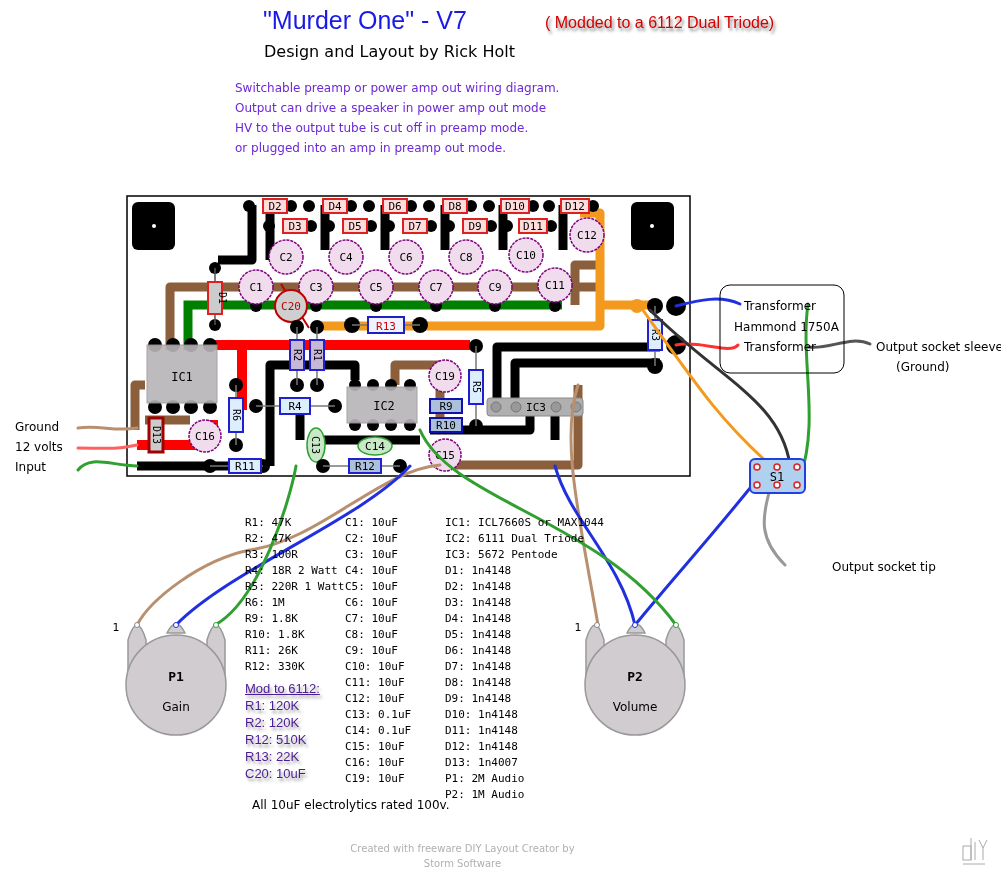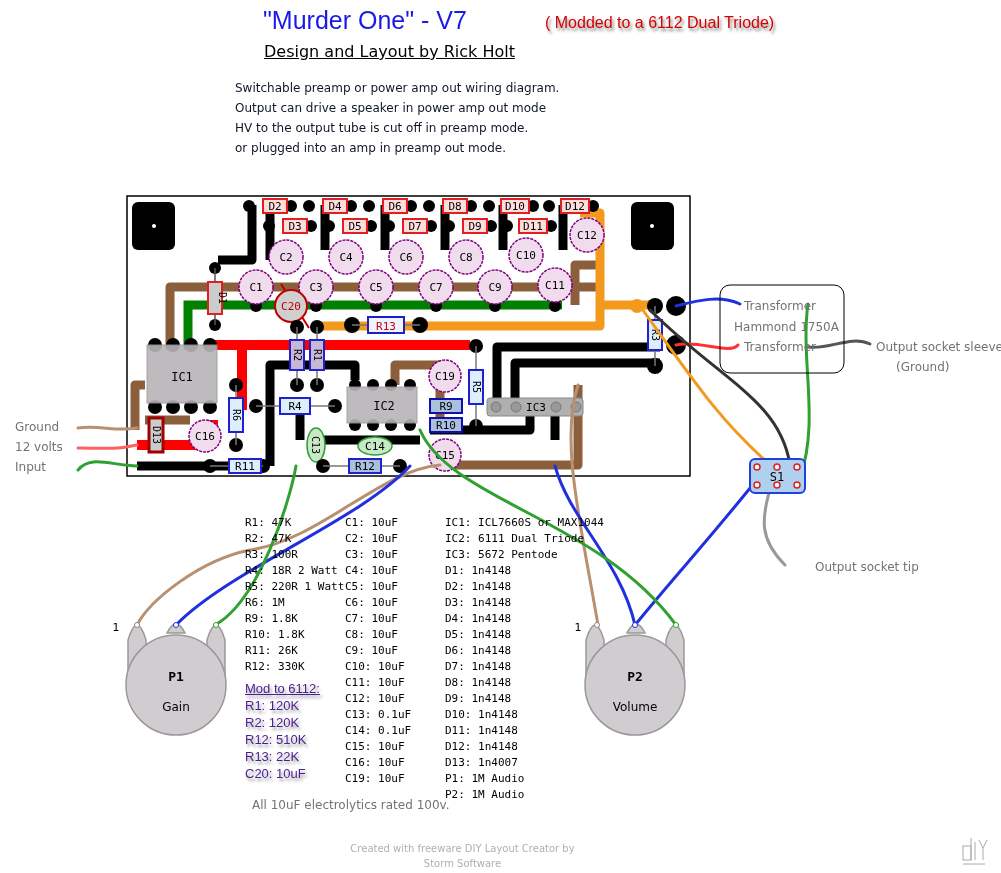--- a/index.html
+++ b/index.html
@@ -1,22 +1,22 @@
 <!DOCTYPE html>
 <html><head>
 <meta charset="utf-8">
 <style>
   html,body{margin:0;padding:0;background:#fff;}
   body{width:1001px;height:873px;position:relative;overflow:hidden;font-family:"DejaVu Sans",sans-serif;}
   .abs{position:absolute;}
   .title{left:263px;top:6px;font-size:25px;color:#1a1ae6;font-family:"Liberation Sans",sans-serif;}
   .subtitle-red{left:545px;top:14px;font-size:16px;font-weight:normal;color:#d40000;font-family:"Liberation Sans",sans-serif;text-shadow:2px 3px 3px #888;}
-  .byline{left:264px;top:42px;font-size:16px;color:#000;font-family:"DejaVu Sans",sans-serif;text-decoration:underline;}
-  .notes{left:235px;top:78px;font-size:12px;line-height:20px;color:#0f172a;font-family:"DejaVu Sans",sans-serif;}
-  .label{font-size:12px;color:#737373;font-family:"DejaVu Sans",sans-serif;white-space:nowrap;}
+  .byline{left:264px;top:42px;font-size:16px;color:#000;font-family:"DejaVu Sans",sans-serif;}
+  .notes{left:235px;top:78px;font-size:12px;line-height:20px;color:#6d28d9;font-family:"DejaVu Sans",sans-serif;}
+  .label{font-size:12px;color:#000000;font-family:"DejaVu Sans",sans-serif;white-space:nowrap;}
   .parts{font-size:11px;font-weight:normal;line-height:16px;color:#000;font-family:"DejaVu Sans Mono",monospace;white-space:nowrap;}
   .mod{font-size:13px;line-height:17px;color:#4c1d95;font-family:"Liberation Sans",sans-serif;text-shadow:2px 3px 3px #999;white-space:nowrap;}
   .mod .hd{text-decoration:underline;}
   .footer{font-size:10px;color:#b0b0b0;text-align:center;font-family:"DejaVu Sans",sans-serif;line-height:15px;}
   svg text{font-family:"DejaVu Sans Mono",monospace;}
 </style>
 </head>
 <body>
 
 <div class="abs title">"Murder One" - V7</div>
@@ -443,21 +443,21 @@
 </svg>
 
 <div class="abs label" style="left:15px;top:420px">Ground</div>
 <div class="abs label" style="left:15px;top:440px">12 volts</div>
 <div class="abs label" style="left:15px;top:460px">Input</div>
 <div class="abs label" style="left:744px;top:299px">Transformer</div>
 <div class="abs label" style="left:734px;top:320px">Hammond 1750A</div>
 <div class="abs label" style="left:744px;top:340px">Transformer</div>
 <div class="abs label" style="left:876px;top:340px">Output socket sleeve</div>
 <div class="abs label" style="left:896px;top:360px">(Ground)</div>
-<div class="abs label" style="left:815px;top:560px">Output socket tip</div>
+<div class="abs label" style="left:832px;top:560px">Output socket tip</div>
 
 <div class="abs parts" style="left:245px;top:515px">
   <div>R1: 47K</div>
   <div>R2: 47K</div>
   <div>R3: 100R</div>
   <div>R4: 18R 2 Watt</div>
   <div>R5: 220R 1 Watt</div>
   <div>R6: 1M</div>
   <div>R9: 1.8K</div>
   <div>R10: 1.8K</div>
@@ -504,21 +504,21 @@
   <div>D4: 1n4148</div>
   <div>D5: 1n4148</div>
   <div>D6: 1n4148</div>
   <div>D7: 1n4148</div>
   <div>D8: 1n4148</div>
   <div>D9: 1n4148</div>
   <div>D10: 1n4148</div>
   <div>D11: 1n4148</div>
   <div>D12: 1n4148</div>
   <div>D13: 1n4007</div>
-  <div>P1: 1M Audio</div>
+  <div>P1: 2M Audio</div>
   <div>P2: 1M Audio</div>
 </div>
 
 <div class="abs label" style="left:252px;top:798px">All 10uF electrolytics rated 100v.</div>
 
 <div class="abs footer" style="left:340px;top:841px;width:245px">
   <div>Created with freeware DIY Layout Creator by Storm Software</div>
   <div>http://www.storm-software.co.yu/diy/</div>
 </div>
 

